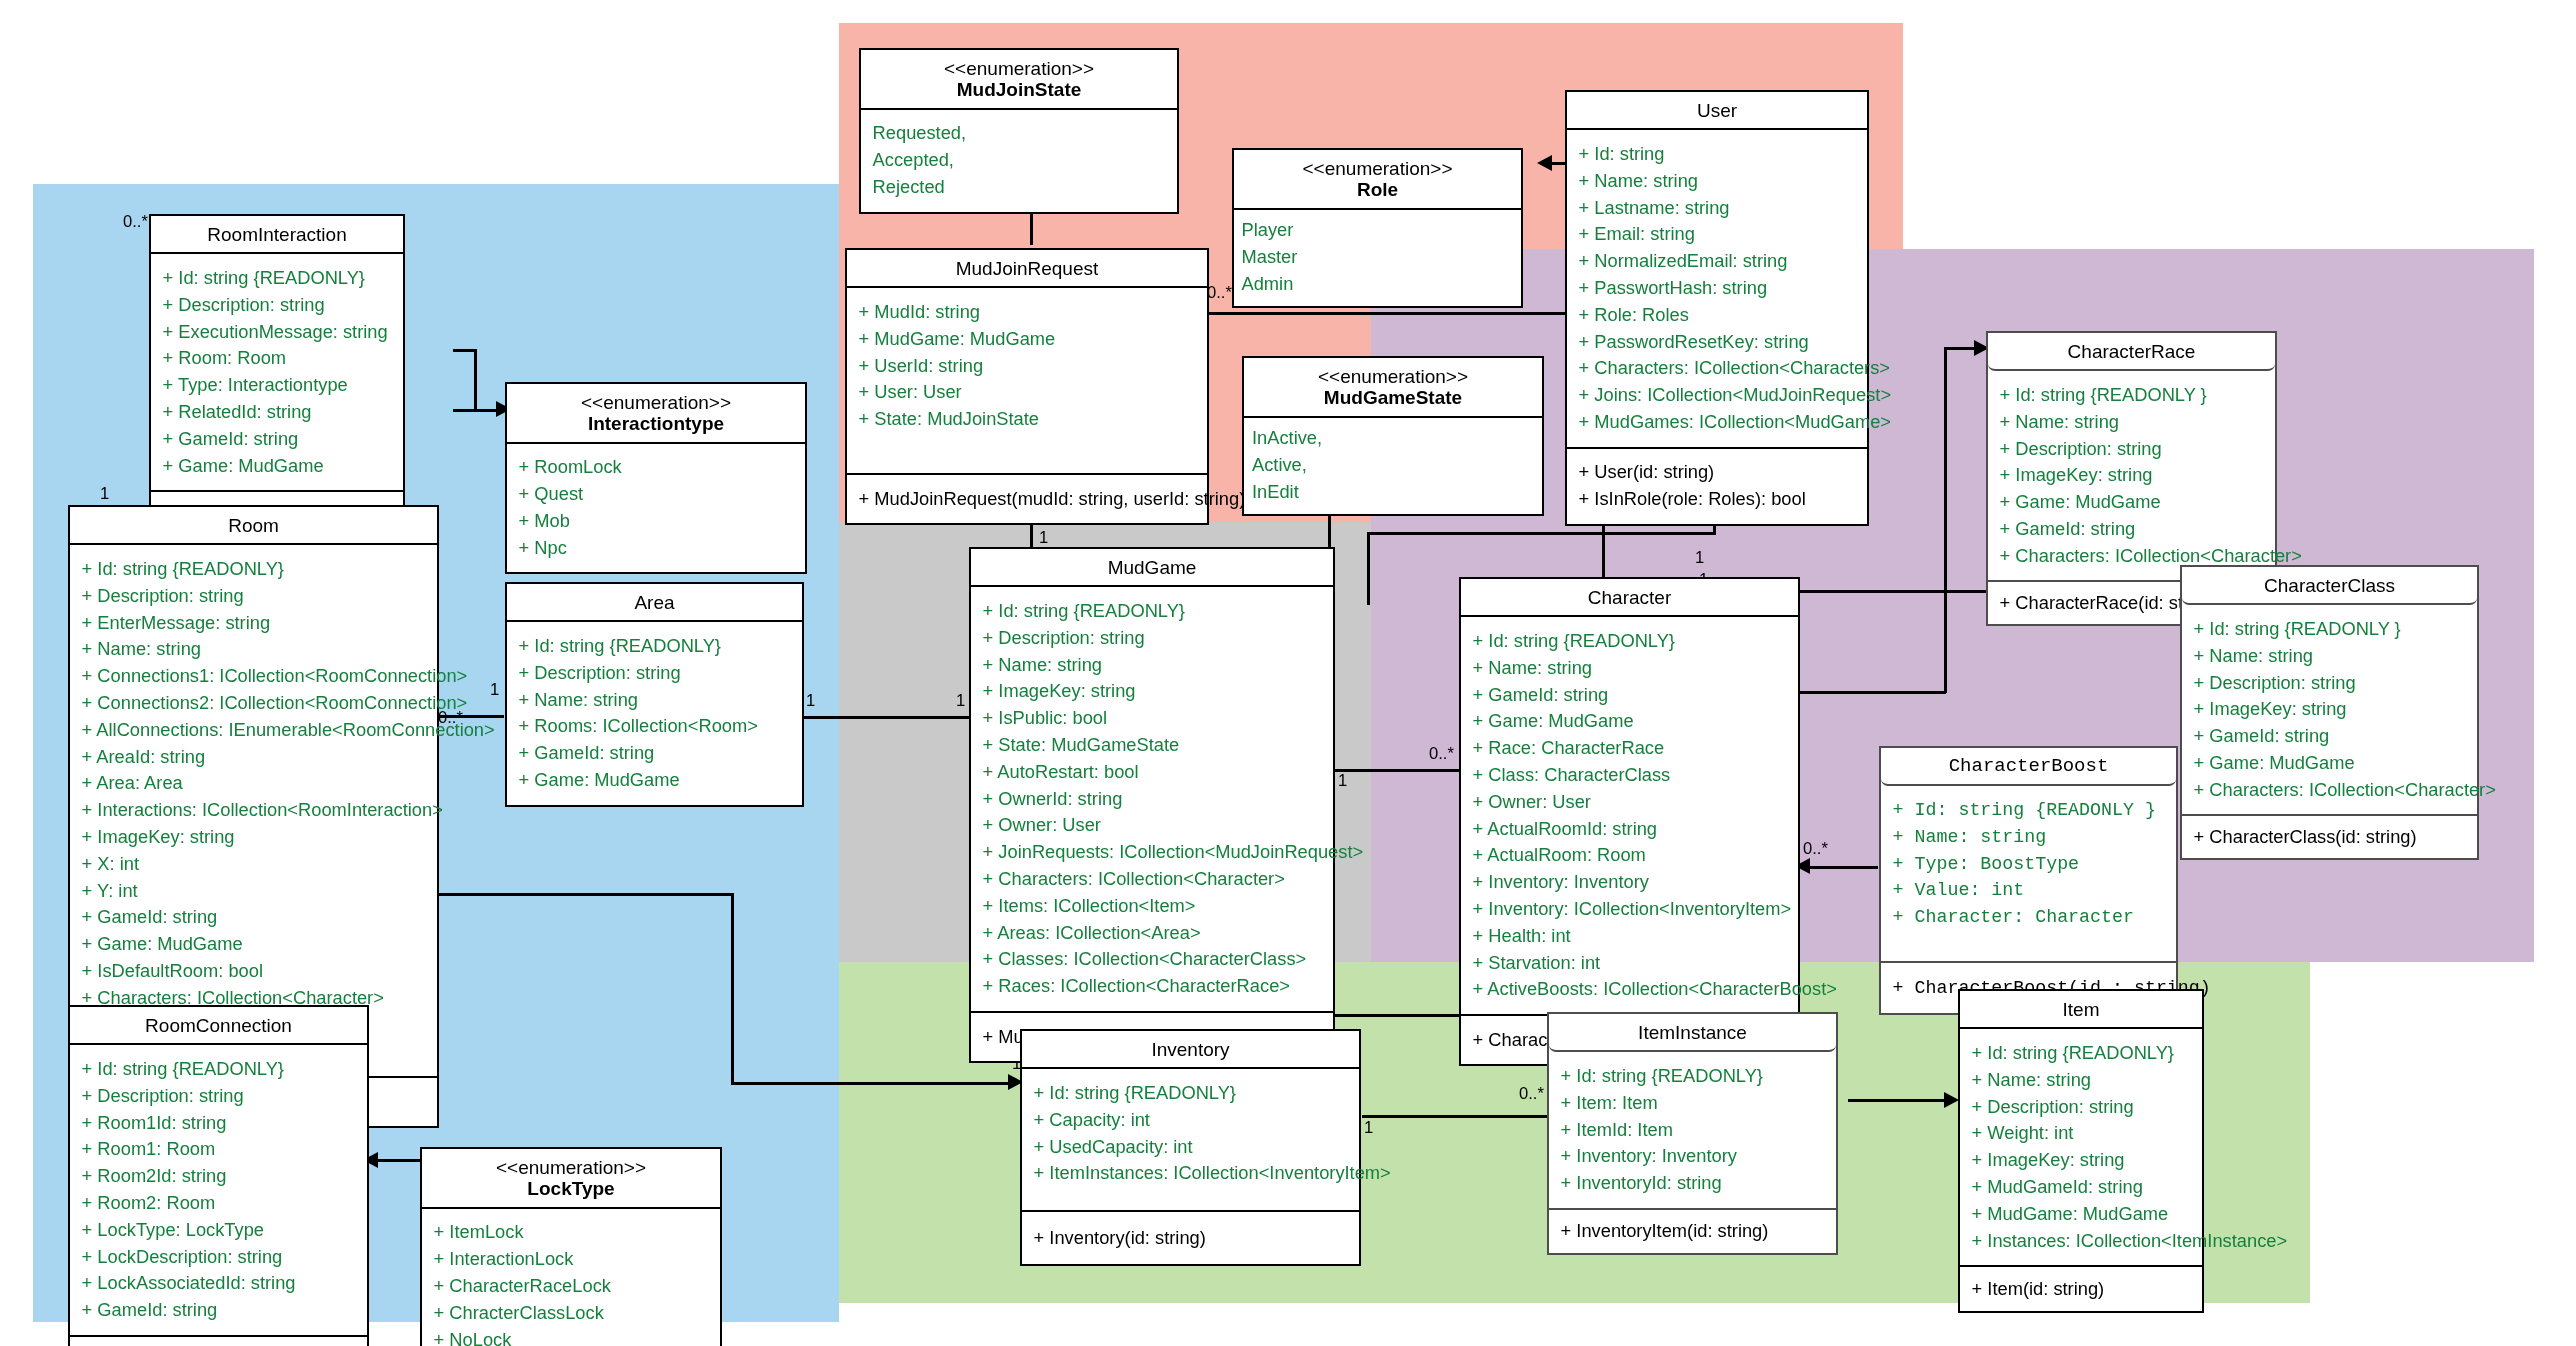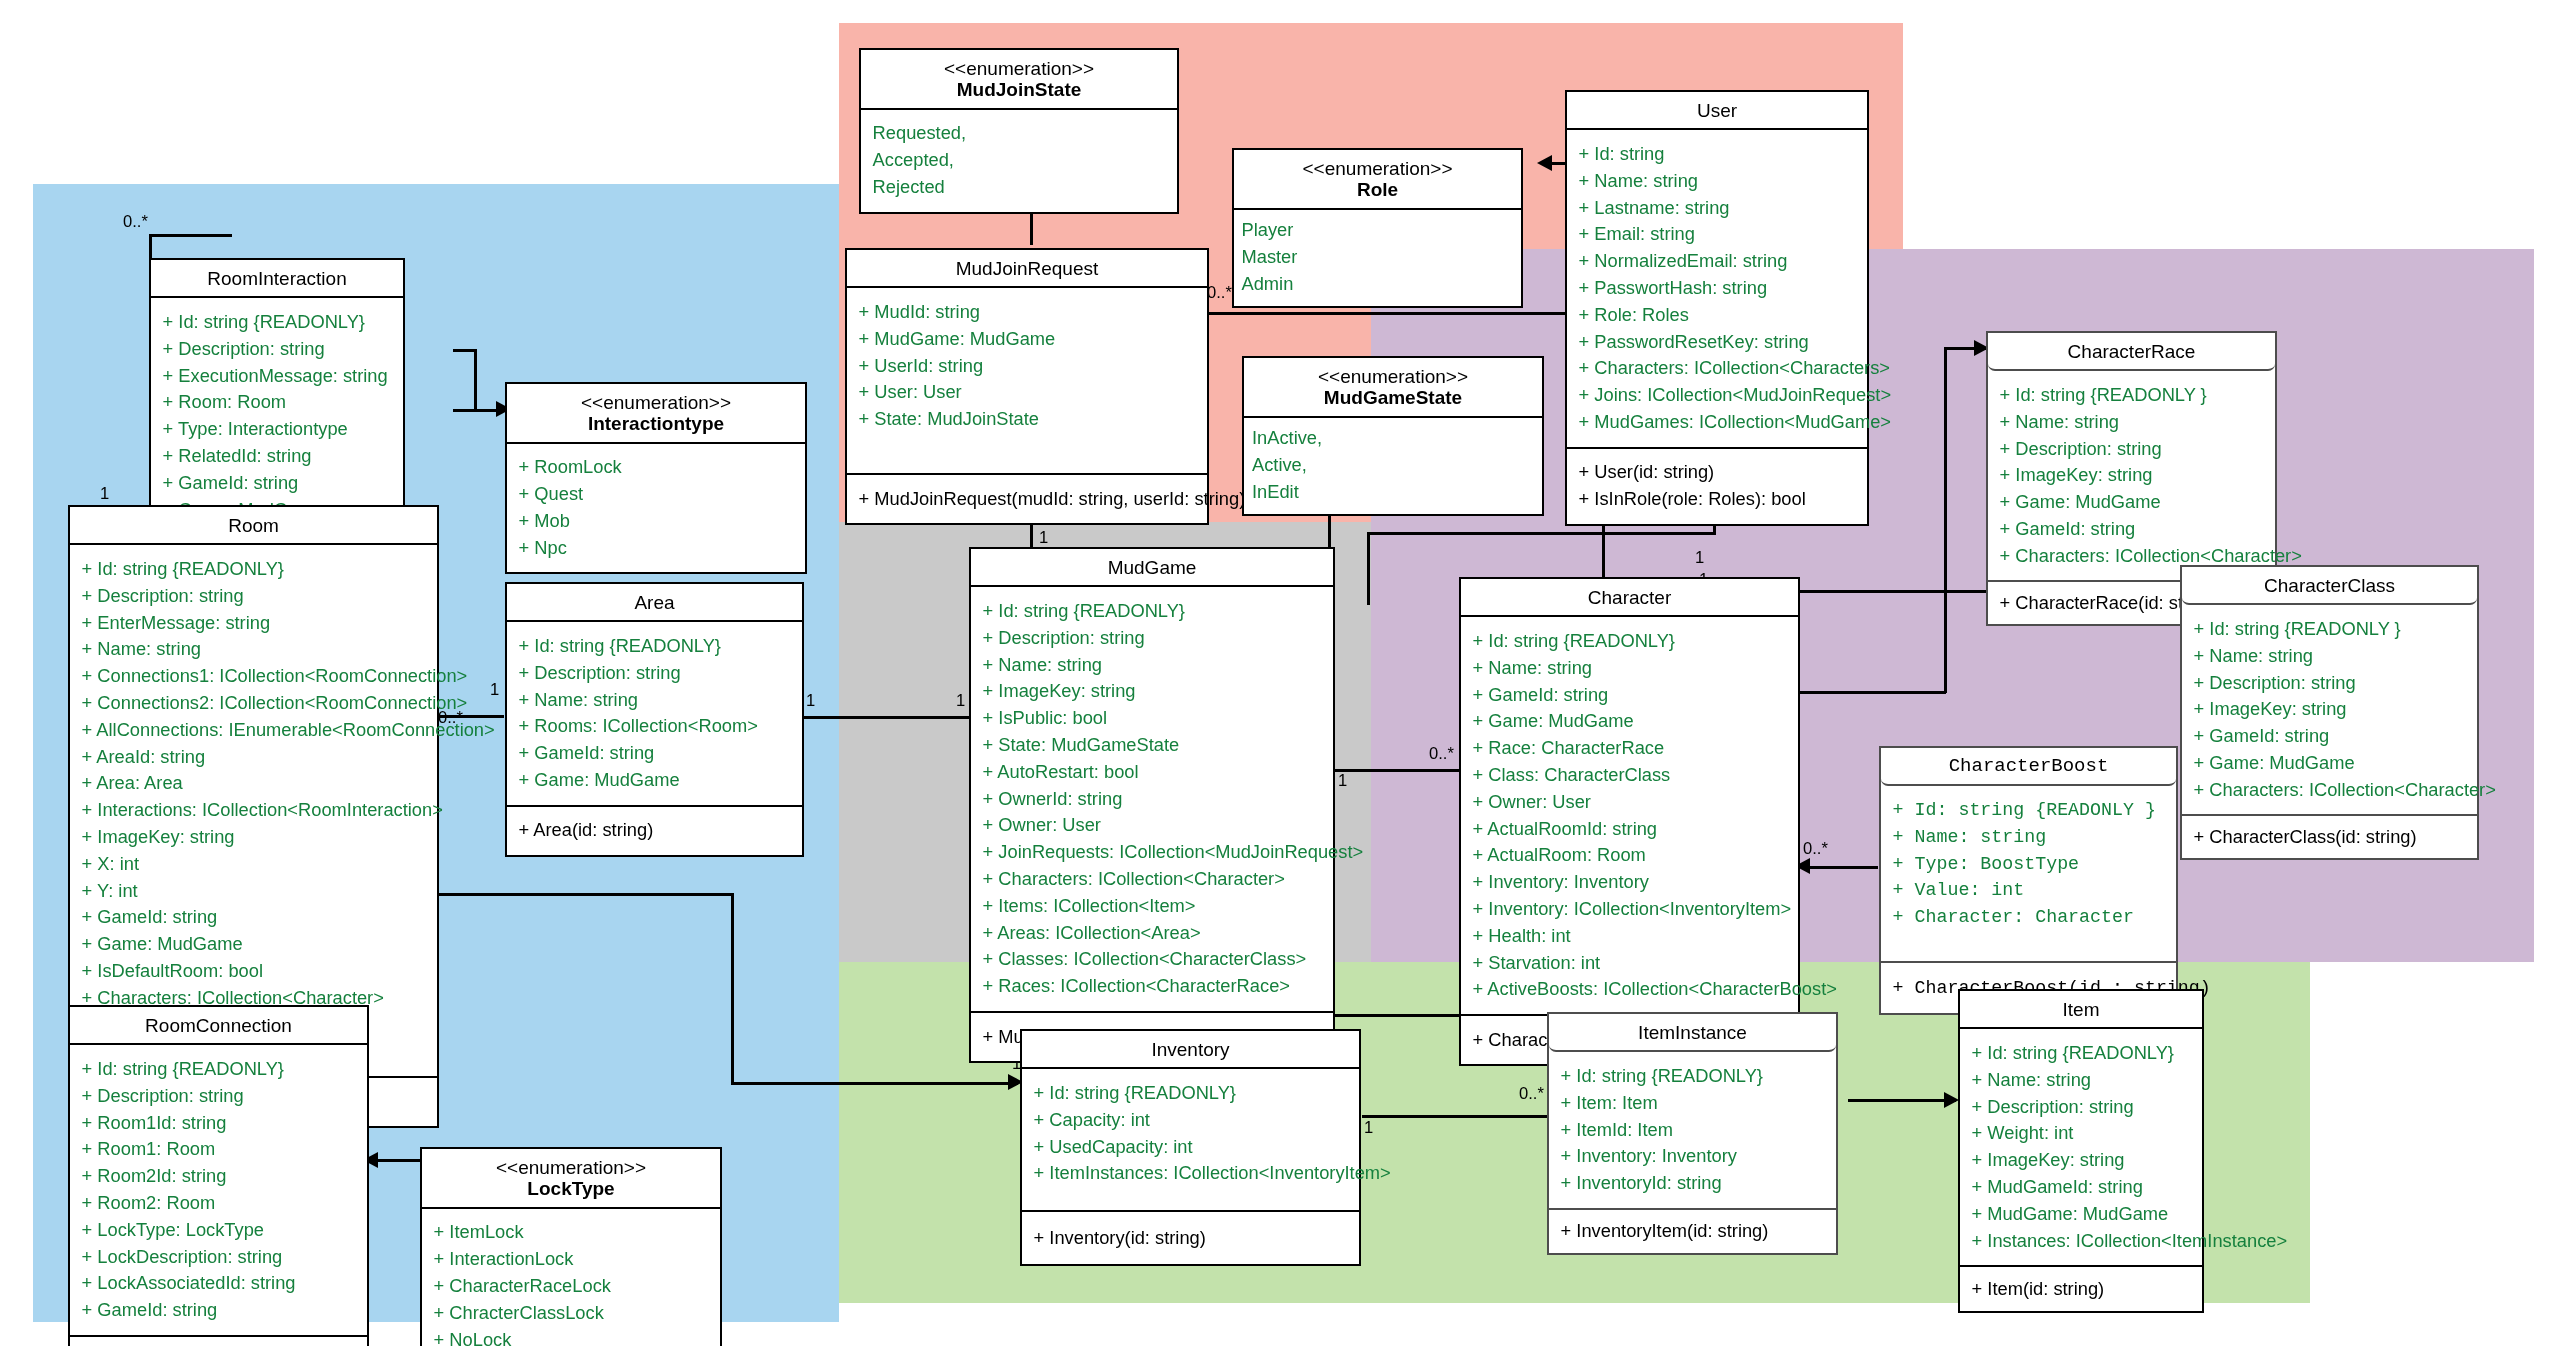--- a/index.html
+++ b/index.html
@@ -134,21 +134,21 @@
   <div class="arrow ar-down" style="left:1138px;top:1037px;"></div>
   <div class="mult" style="left:1153px;top:989px;">1</div>
 
   <div class="ln lh" style="left:1362px;top:1115px;width:187px;"></div>
   <div class="mult" style="left:1519px;top:1084px;">0..*</div>
   <div class="mult" style="left:1364px;top:1118px;">1</div>
 
   <div class="ln lh" style="left:1848px;top:1099px;width:108px;"></div>
   <div class="arrow ar-right" style="left:1944px;top:1092px;"></div>
 
-  <div class="uml" style="left:149px;top:214px;width:256px;margin-top:44px;">
+  <div class="uml" style="left:149px;top:214px;width:256px;">
     <div class="title">
       <span class="tname">RoomInteraction</span>
     </div>
     <div class="attrs">
       <div>+ Id: string {READONLY}</div>
       <div>+ Description: string</div>
       <div>+ ExecutionMessage: string</div>
       <div>+ Room: Room</div>
       <div>+ Type: Interactiontype</div>
       <div>+ RelatedId: string</div>
@@ -207,23 +207,20 @@
     <div class="title">
       <span class="tname">Area</span>
     </div>
     <div class="attrs">
       <div>+ Id: string {READONLY}</div>
       <div>+ Description: string</div>
       <div>+ Name: string</div>
       <div>+ Rooms: ICollection&lt;Room&gt;</div>
       <div>+ GameId: string</div>
       <div>+ Game: MudGame</div>
-    </div>
-    <div class="ops">
-      <div>+ Area(id: string)</div>
     </div>
   </div>
 
   <div class="uml" style="left:68px;top:1005px;width:301px;">
     <div class="title">
       <span class="tname">RoomConnection</span>
     </div>
     <div class="attrs">
       <div>+ Id: string {READONLY}</div>
       <div>+ Description: string</div>

